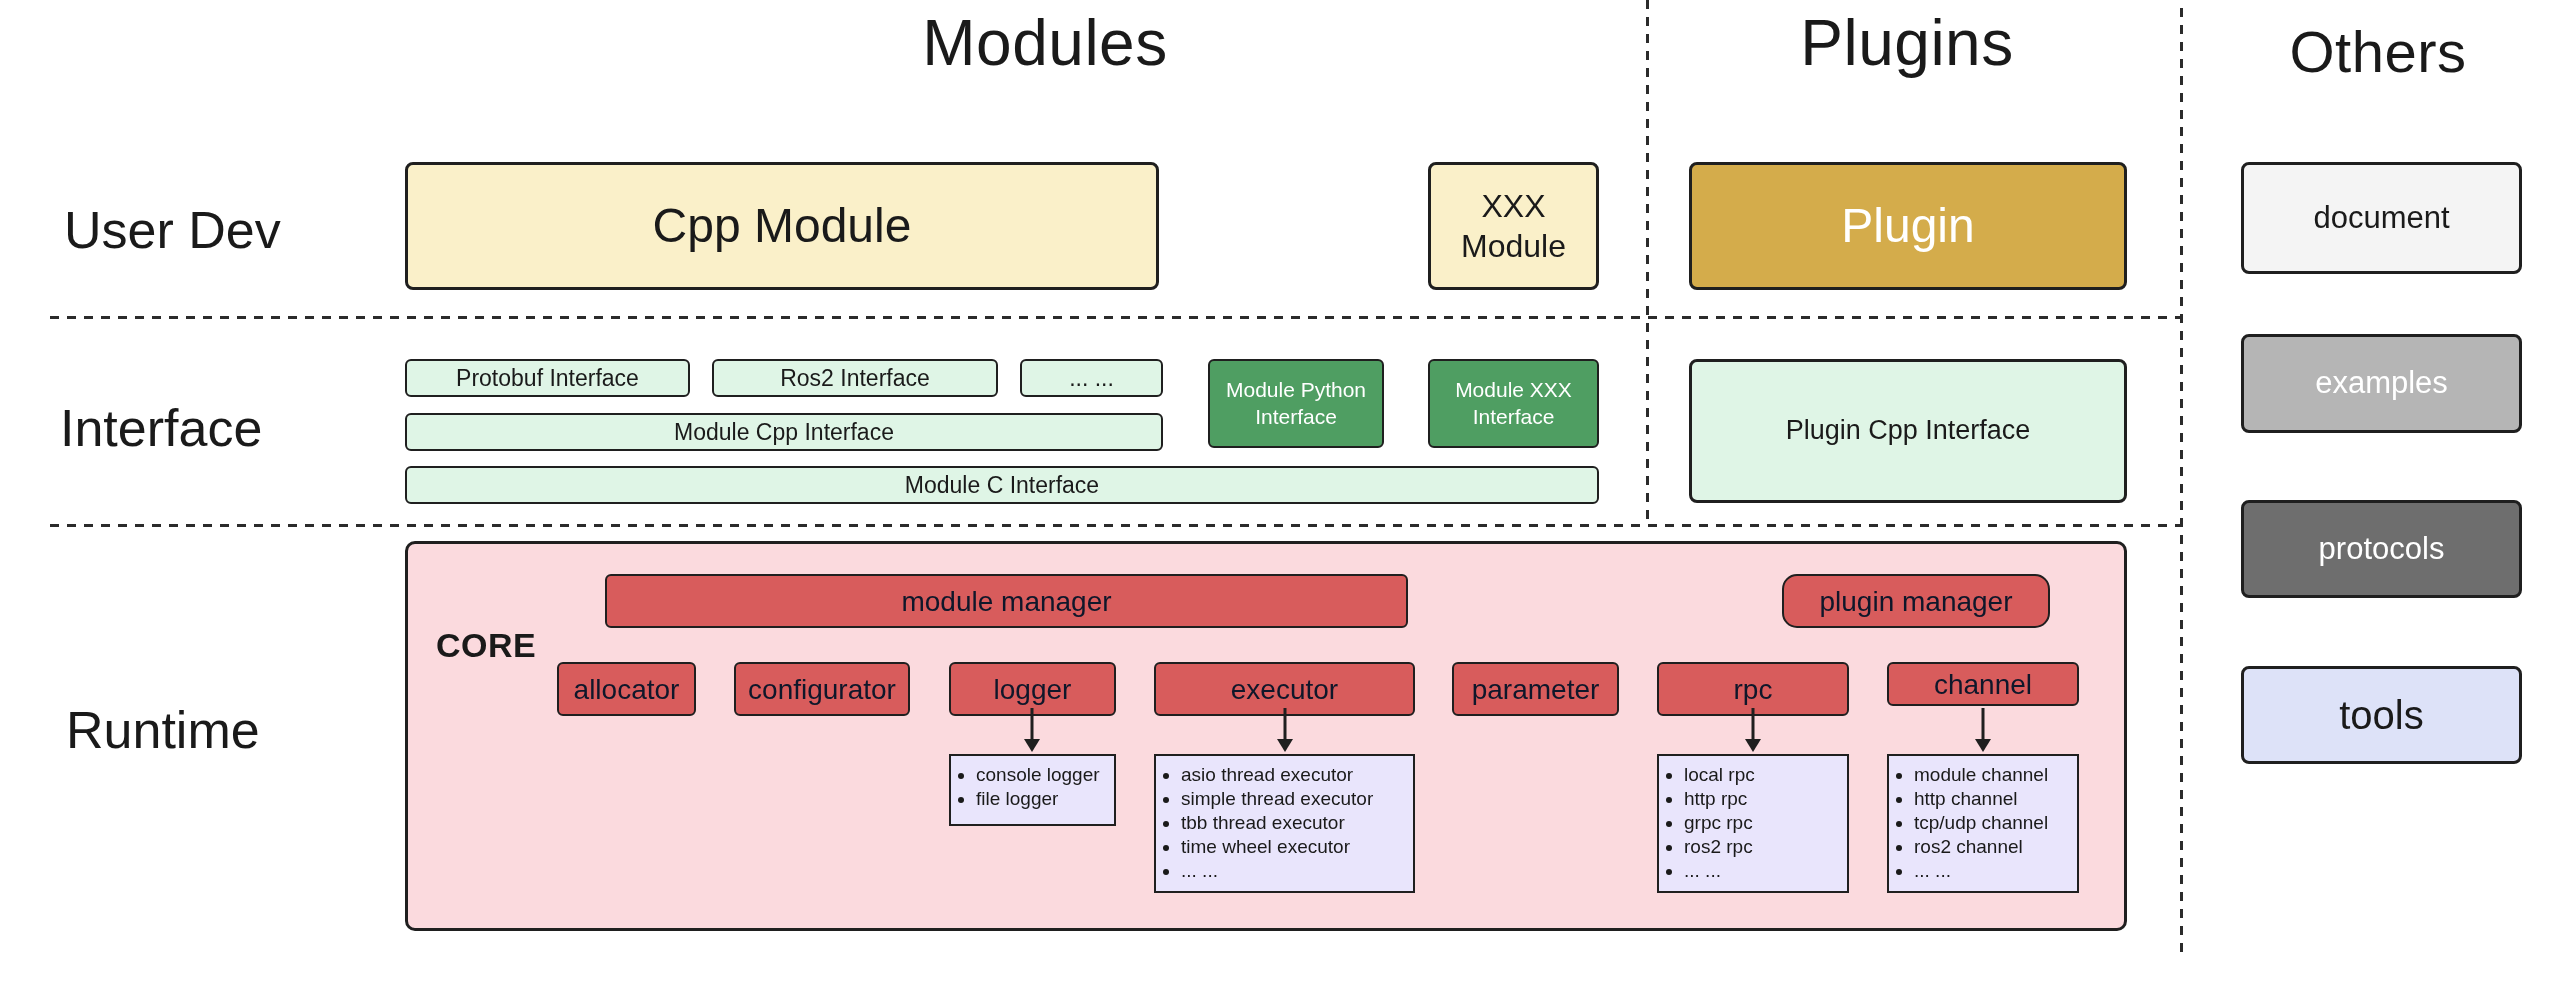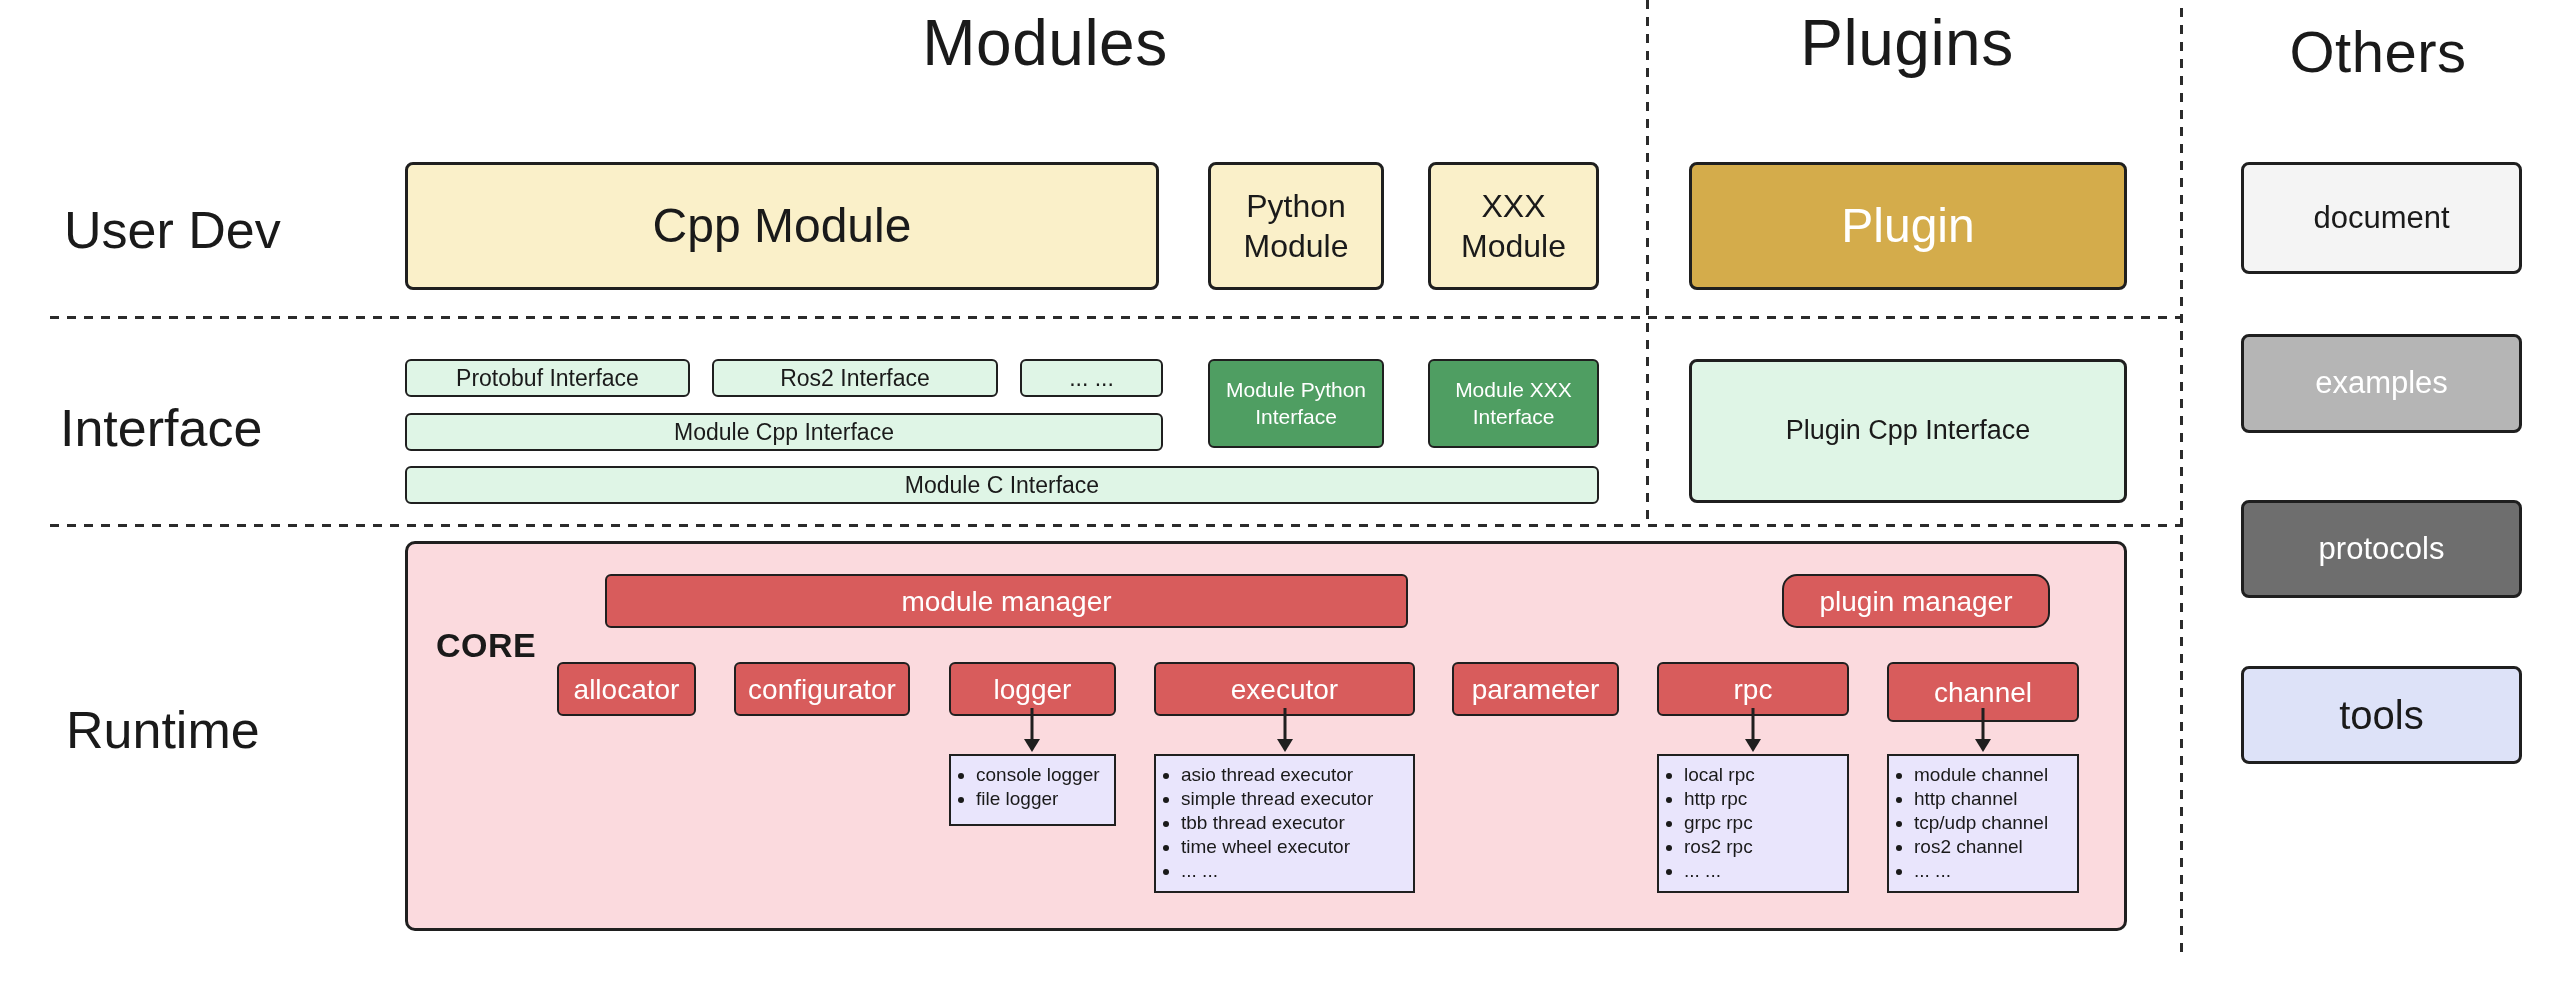--- a/index.html
+++ b/index.html
@@ -13,21 +13,21 @@
   .thin { border-width:2.5px; border-radius:6px; }
   .vdash { position:absolute; width:3px;
            background:repeating-linear-gradient(to bottom,#2b2b2b 0 9px, transparent 9px 17px); }
   .hdash { position:absolute; height:3px;
            background:repeating-linear-gradient(to right,#2b2b2b 0 9px, transparent 9px 17px); }
   .cream  { background:#FAF0C9; }
   .gold   { background:#D4AC4B; color:#ffffff; }
   .lgreen { background:#DFF5E6; }
   .dgreen { background:#4F9E62; color:#ffffff; }
   .pinkbg { background:#FBDADE; border-radius:10px; }
-  .redbox { background:#D85C5C; color:#ffffff;text-align:center; }
+  .redbox { background:#D85C5C; color:#0f172a;text-align:center; }
   .docbox { background:#F4F4F4; }
   .exbox  { background:#B5B5B5; color:#ffffff; }
   .protbox{ background:#6E6E6E; color:#ffffff; }
   .toolbox{ background:#DDE2F8; }
   .libbox { background:#5566AF; color:#ffffff; }
   .detail { position:absolute; border:2px solid #1f1f1f; border-radius:0; background:#E9E5FC; text-align:left; overflow:hidden; }
   .detail ul { margin:7px 4px 5px 0; padding-left:25px; }
   .detail li { font-size:19px; line-height:24px; color:#1a1a1a; }
   .arrow { position:absolute; width:24px; height:44px; transform:translateX(-50%); }
   .corelabel { position:absolute; font-size:34px; font-weight:700; letter-spacing:0.5px; }
@@ -44,21 +44,20 @@
   <div class="vdash" style="left:1646px;top:0;height:525px;"></div>
   <div class="vdash" style="left:2180px;top:8px;height:952px;"></div>
   <div class="hdash" style="left:50px;top:316px;width:2131px;"></div>
   <div class="hdash" style="left:50px;top:524px;width:2131px;"></div>
 
   <div class="rowlabel" style="left:64px;top:200px;">User Dev</div>
   <div class="rowlabel" style="left:60px;top:398px;">Interface</div>
   <div class="rowlabel" style="left:66px;top:700px;">Runtime</div>
 
   <div class="box cream" style="left:405px;top:162px;width:754px;height:128px;font-size:48px;">Cpp Module</div>
-  <div class="box cream" style="left:1208px;top:162px;width:176px;height:128px;font-size:32px;padding:0 16px;">Python Module</div>
   <div class="box cream" style="left:1428px;top:162px;width:171px;height:128px;font-size:32px;padding:0 16px;">XXX Module</div>
   <div class="box gold" style="left:1689px;top:162px;width:438px;height:128px;font-size:48px;">Plugin</div>
 
   <div class="box lgreen thin" style="left:405px;top:359px;width:285px;height:38px;font-size:23px;">Protobuf Interface</div>
   <div class="box lgreen thin" style="left:712px;top:359px;width:286px;height:38px;font-size:23px;">Ros2 Interface</div>
   <div class="box lgreen thin" style="left:1020px;top:359px;width:143px;height:38px;font-size:23px;">... ...</div>
   <div class="box dgreen thin" style="left:1208px;top:359px;width:176px;height:89px;font-size:21px;padding:0 14px;">Module Python Interface</div>
   <div class="box dgreen thin" style="left:1428px;top:359px;width:171px;height:89px;font-size:21px;padding:0 14px;">Module XXX Interface</div>
   <div class="box lgreen thin" style="left:405px;top:413px;width:758px;height:38px;font-size:23px;">Module Cpp Interface</div>
   <div class="box lgreen thin" style="left:405px;top:466px;width:1194px;height:38px;font-size:23px;">Module C Interface</div>
@@ -71,21 +70,21 @@
 
     <div class="box redbox thin" style="left:197px;top:30px;width:803px;height:54px;font-size:28px;">module manager</div>
     <div class="box redbox thin" style="left:1374px;top:30px;width:268px;height:54px;font-size:28px;border-radius:15px;">plugin manager</div>
 
     <div class="box redbox thin" style="left:149px;top:118px;width:139px;height:54px;font-size:28px;">allocator</div>
     <div class="box redbox thin" style="left:326px;top:118px;width:176px;height:54px;font-size:28px;">configurator</div>
     <div class="box redbox thin" style="left:541px;top:118px;width:167px;height:54px;font-size:28px;">logger</div>
     <div class="box redbox thin" style="left:746px;top:118px;width:261px;height:54px;font-size:28px;">executor</div>
     <div class="box redbox thin" style="left:1044px;top:118px;width:167px;height:54px;font-size:28px;">parameter</div>
     <div class="box redbox thin" style="left:1249px;top:118px;width:192px;height:54px;font-size:28px;">rpc</div>
-    <div class="box redbox thin" style="left:1479px;top:118px;width:192px;height:60px;font-size:28px;">channel</div>
+    <div class="box redbox thin" style="left:1479px;top:118px;width:192px;height:44px;font-size:28px;">channel</div>
 
     <svg class="arrow" style="left:624px;top:164px;" viewBox="0 0 24 44">
       <line x1="12" y1="0" x2="12" y2="32" stroke="#1f1f1f" stroke-width="3"></line>
         <polygon points="4,31 20,31 12,44" fill="#1f1f1f"></polygon>
       </svg>
     <svg class="arrow" style="left:877px;top:164px;" viewBox="0 0 24 44">
       <line x1="12" y1="0" x2="12" y2="32" stroke="#1f1f1f" stroke-width="3"></line>
         <polygon points="4,31 20,31 12,44" fill="#1f1f1f"></polygon>
       </svg>
     <svg class="arrow" style="left:1345px;top:164px;" viewBox="0 0 24 44">

